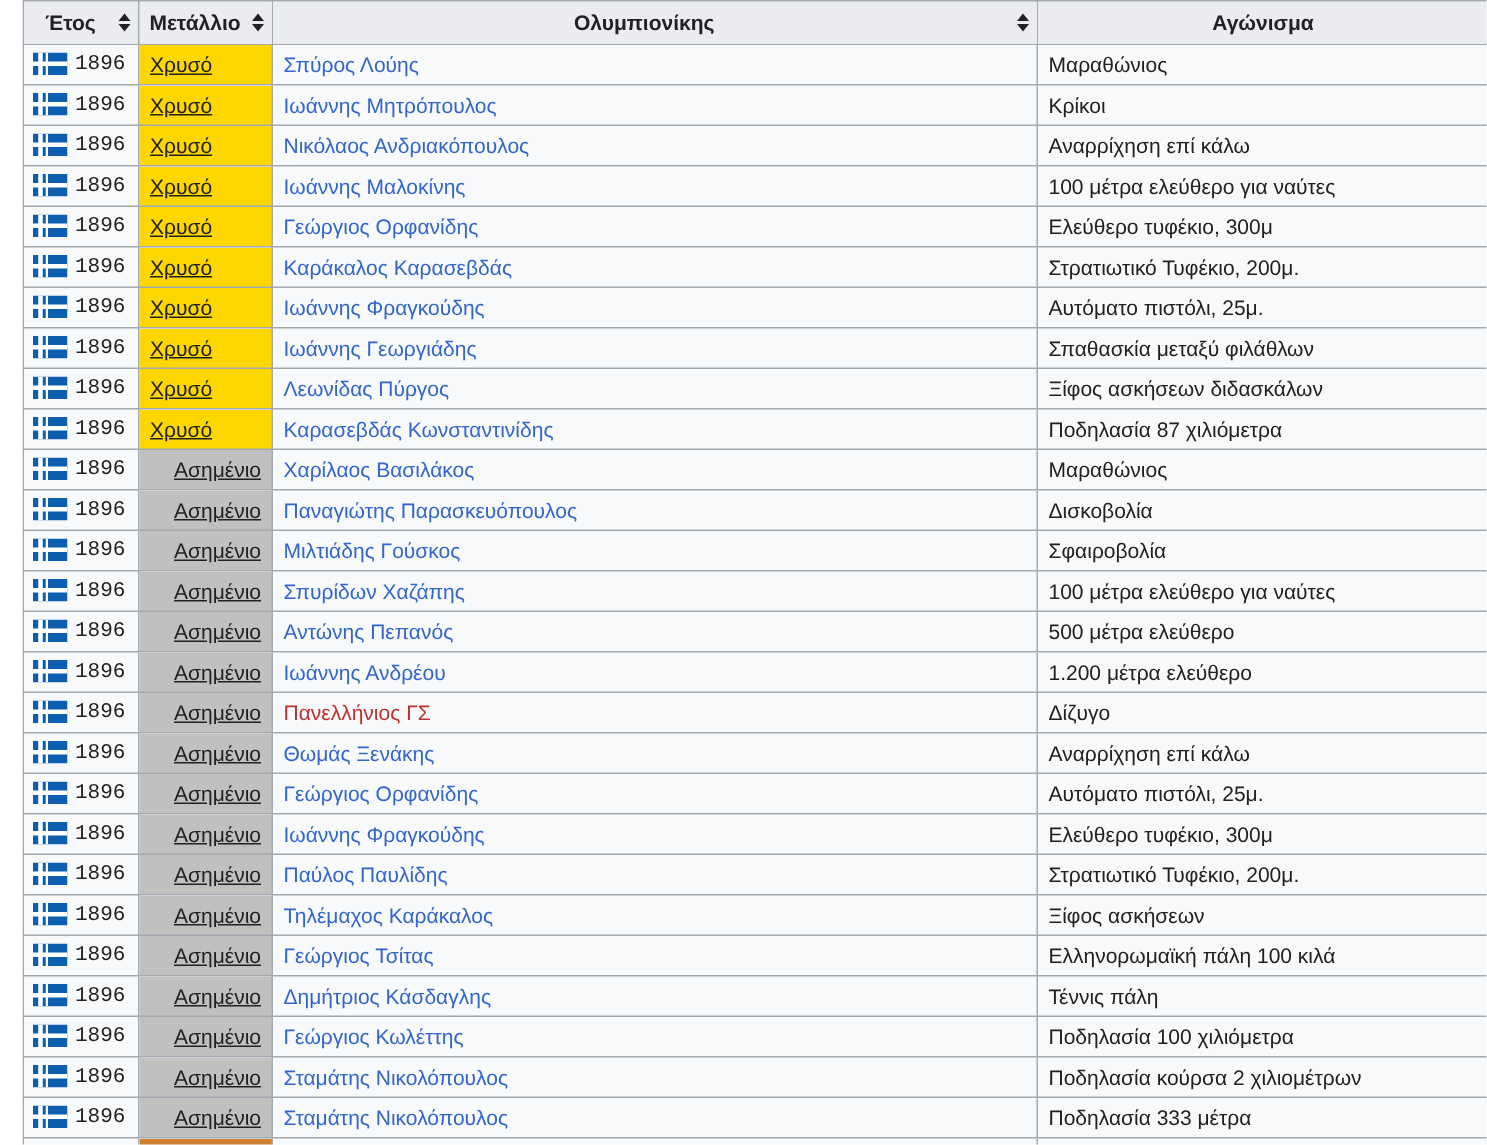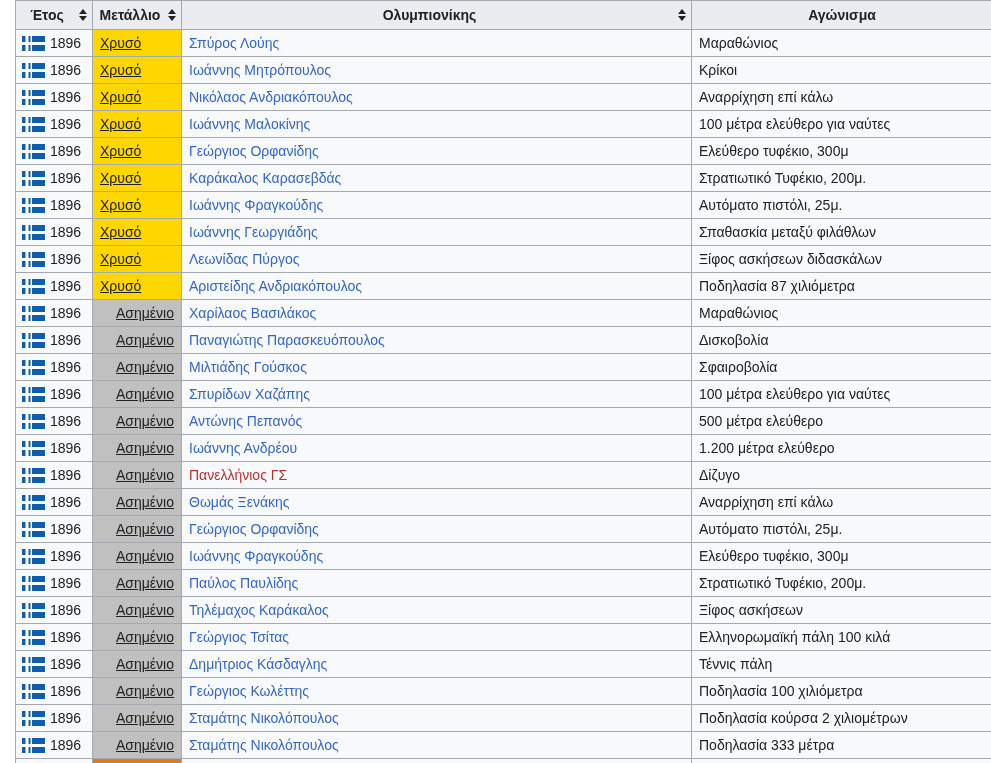--- a/index.html
+++ b/index.html
@@ -12,21 +12,21 @@
   body{font-family:"Liberation Sans","DejaVu Sans",sans-serif;color:var(--text);}
   .table-wrap{width:991px;height:763px;overflow:hidden;margin-left:15px;}
   table{border-collapse:collapse;table-layout:fixed;width:991px;font-size:14px;background:var(--row_bg);}
   th,td{border:1px solid var(--border);overflow:hidden;white-space:nowrap;}
   th{
     background:var(--header_bg);font-weight:bold;text-align:center;
     position:relative;height:28px;padding:0 20px 0 6px;cursor:pointer;
   }
   td{height:26px;padding:0 7px;}
   .year-cell{padding:0 6px;}
-  .year-inner{display:flex;align-items:flex-end;gap:5px;}
+  .year-inner{display:flex;align-items:flex-start;gap:5px;font-family:Liberation Mono, monospace;}
   .flag{display:inline-block;line-height:0;flex:0 0 auto;}
   .medal-cell{padding:0 7px;text-decoration:underline;}
   .medal-cell.gold{background:var(--gold);}
   .medal-cell.silver{background:var(--silver);text-align:right;}
   .medal-cell.bronze{background:var(--bronze);}
   a.wlink{color:var(--link_blue);text-decoration:none;cursor:pointer;}
   a.wlink.red{color:var(--link_red);}
   .sort-icon{
     position:absolute;right:5px;top:50%;transform:translateY(-50%);
     display:flex;flex-direction:column;align-items:center;gap:2px;
@@ -276,21 +276,21 @@
             <rect x="0" y="6" width="23" height="3" fill="#ffffff"></rect>
             <rect x="3.5" y="0" width="3" height="15" fill="#ffffff"></rect>
             <rect x="8.5" y="0" width="1.5" height="15" fill="#ffffff"></rect>
           </svg>
         </span>
         <span>1896</span>
       </span>
     </td>
     <td class="medal-cell gold">Χρυσό</td>
     <td class="name-cell">
-      <a class="wlink">Αριστείδης Ανδριακόπουλος</a>
+      <a class="wlink">Καρασεβδάς Κωνσταντινίδης</a>
     </td>
     <td class="event-cell">Ποδηλασία 87 χιλιόμετρα</td>
   </tr>
 
   <tr>
     <td class="year-cell">
       <span class="year-inner">
         <span class="flag">
           <svg width="23" height="15" viewBox="0 0 23 15">
             <rect x="0" y="0" width="23" height="15" fill="#0d5eaf"></rect>

